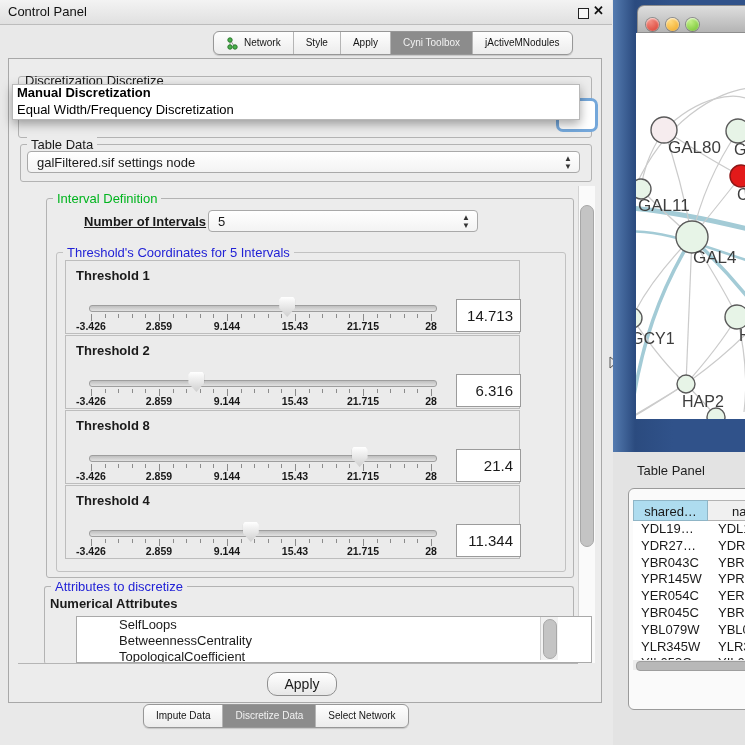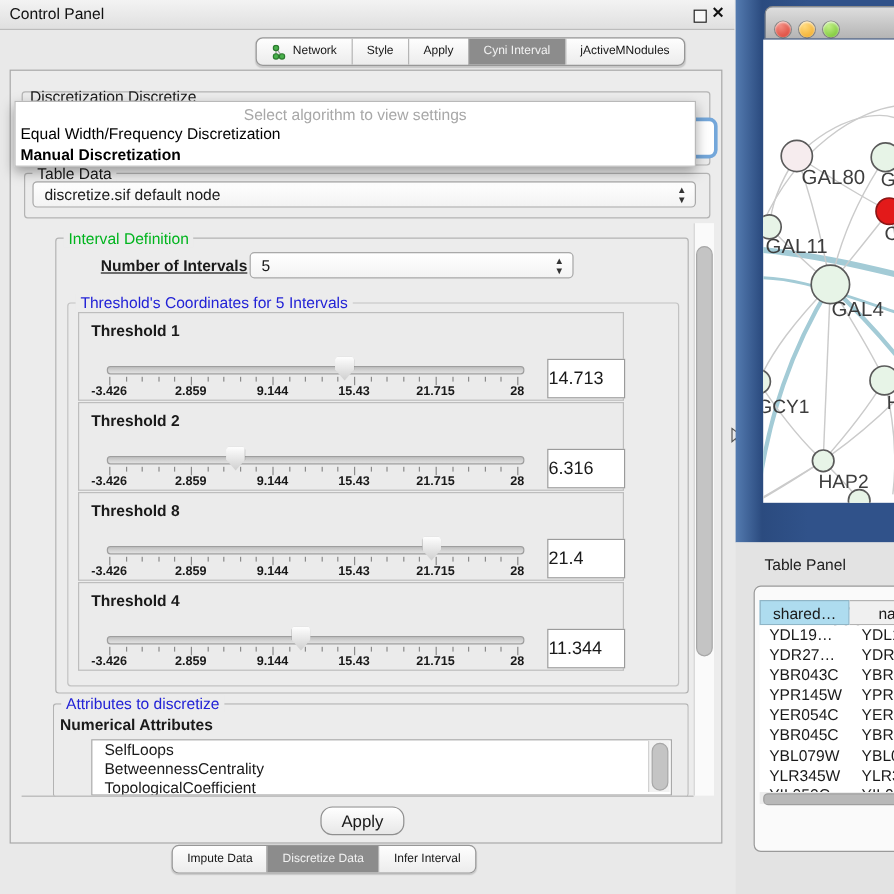--- a/index.html
+++ b/index.html
@@ -40,26 +40,26 @@
   .tpanel .tlabel{position:absolute;left:10px;top:7px;font-weight:bold;font-size:13px;}
   .track{position:absolute;left:23px;top:44px;width:346px;height:5px;border:1px solid #9e9e9e;border-radius:3px;
          background:linear-gradient(#bfbfbf,#e2e2e2);}
   .thumbp{position:absolute;top:36px;width:16px;height:20px;
           background:linear-gradient(#ffffff,#cfcfcf);
           clip-path:polygon(12% 0,88% 0,100% 14%,100% 55%,50% 100%,0 55%,0 14%);
           filter:drop-shadow(0 0 .7px #777) drop-shadow(0 1px 1px rgba(0,0,0,.35));}
   .tick{position:absolute;width:1px;background:#8b8b8b;top:53px;}
   .ticklabel{position:absolute;top:59px;font-size:10.5px;font-weight:bold;color:#181818;transform:translateX(-50%);white-space:nowrap;}
   .vbox{position:absolute;left:390px;top:38px;width:56px;height:31px;background:#fff;border:1px solid #9b9b9b;
-        font-size:15px;line-height:31px;text-align:left;padding-right:7px;}
+        font-size:15px;line-height:31px;text-align:right;padding-right:7px;}
   
   .sb-track-v{background:#fafafa;border-left:1px solid #d2d2d2;}
   .sb-thumb{background:#c4c4c4;border:1px solid #a7a7a7;border-radius:7px;}
   
-  .listbox{background:#fff;border:1px solid #a9a9a9;overflow:hidden;}
+  .listbox{background:#fff;border:1px solid #a9a9a9;overflow:hidden;padding-left:32px;}
   .listbox .li{font-size:13px;line-height:16px;padding-left:10px;white-space:nowrap;}
   
   .pushbtn{background:linear-gradient(#ffffff,#e7e7e7);border:1px solid #8f8f8f;border-radius:10px;
            font-size:14px;text-align:center;line-height:22px;}
   
   .bluearea{left:613px;top:0;width:132px;height:452px;
             background:linear-gradient(to right,#547bb0 0px,#2b4b7f 22px,#30528a 60px,#30528a 132px);}
   .macwin-title{left:637px;top:5px;width:108px;height:28px;border-radius:7px 0 0 0;
                 background:linear-gradient(#dedede,#b4b4b4);border:1px solid #8d8d8d;border-right:none;box-sizing:border-box;}
   .light{position:absolute;top:12px;width:13px;height:13px;border-radius:50%;box-shadow:inset 0 1px 2px rgba(255,255,255,.8),0 0 0 1px rgba(0,0,0,.3);}
@@ -101,47 +101,46 @@
       </svg>
       <span>Network</span>
     </div>
     <div class="tab">
       <span>Style</span>
     </div>
     <div class="tab">
       <span>Apply</span>
     </div>
     <div class="tab sel">
-      <span>Cyni Interval</span>
+      <span>Cyni Toolbox</span>
     </div>
     <div class="tab">
       <span>jActiveMNodules</span>
     </div>
   </div>
 
 <div class="abs mainpanel"></div>
 
 <div class="abs group" style="left:18px;top:76px;width:572px;height:60px;background:#ececec;">
   <span style="position:absolute;left:6px;top:-4px;font-size:13px;background:transparent;">Discretization Discretize</span>
 </div>
 <div class="abs" style="left:556px;top:98px;width:36px;height:28px;border:3px solid #74a7da;border-radius:7px;background:#fff;"></div>
 
 <div class="abs popup">
-  <div class="pop-placeholder">Select algorithm to view settings</div>
   <div id="popup-options">
+      <div class="pop-opt bold">Manual Discretization</div>
       <div class="pop-opt">Equal Width/Frequency Discretization</div>
-      <div class="pop-opt bold">Manual Discretization</div>
     </div>
 </div>
 
 <div class="abs group" style="left:20px;top:144px;width:570px;height:36px;">
   <span class="gtitle">Table Data</span>
 </div>
 <div class="abs combo" style="left:27px;top:151px;width:553px;">
-  <span>discretize.sif default node</span>
+  <span>galFiltered.sif settings node</span>
   <span class="arrows">▲<br>▼</span>
 </div>
 
 <div class="abs" style="left:18px;top:186px;width:560px;height:477px;border-bottom:1px solid #b5b5b5;"></div>
 <div class="abs sb-track-v" style="left:578px;top:186px;width:16px;height:477px;">
   <div class="sb-thumb" style="position:absolute;left:1px;top:19px;width:12px;height:340px;"></div>
 </div>
 
 <div class="abs group" style="left:46px;top:198px;width:526px;height:378px;">
   <span class="gtitle green">Interval Definition</span>
@@ -172,21 +171,21 @@
 <div class="abs pushbtn" style="left:267px;top:672px;width:68px;height:22px;">Apply</div>
 
 <div class="abs tabstrip" style="left:143px;top:704px;" id="bottomtabs">
     <div class="tab">
       <span>Impute Data</span>
     </div>
     <div class="tab sel">
       <span>Discretize Data</span>
     </div>
     <div class="tab">
-      <span>Infer Interval</span>
+      <span>Select Network</span>
     </div>
   </div>
 
 <svg class="abs" style="left:609px;top:356px;" width="12" height="16">
   <polygon points="1,1 1,12 4,9.5 6,14 8,13 6,8.5 10,8" fill="#e8e8e8" stroke="#555" stroke-width="1"></polygon>
 </svg>
 
 <div class="abs bluearea"></div>
 <div class="abs macwin-title">
   <span class="light" style="left:8px;background:radial-gradient(circle at 35% 30%,#f28b80,#d83a2c);"></span>

